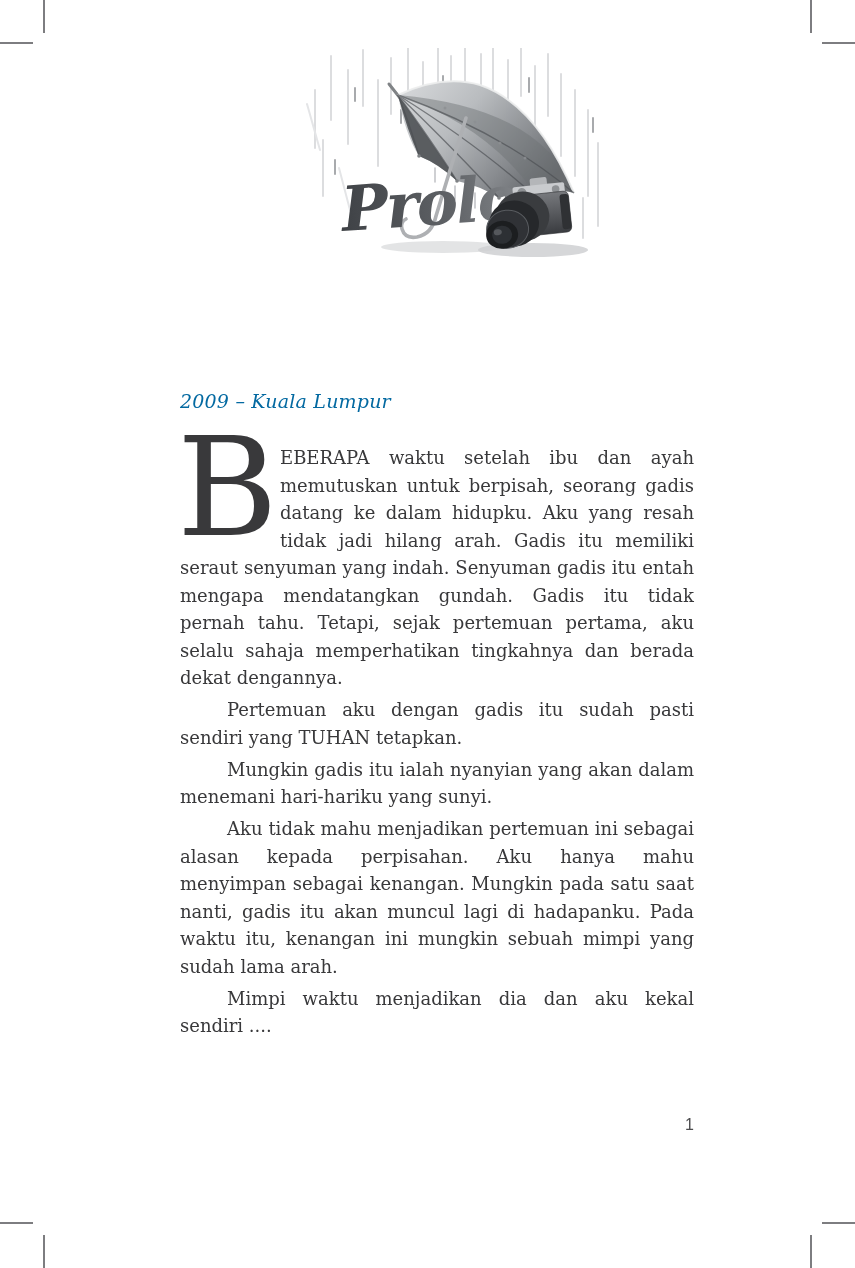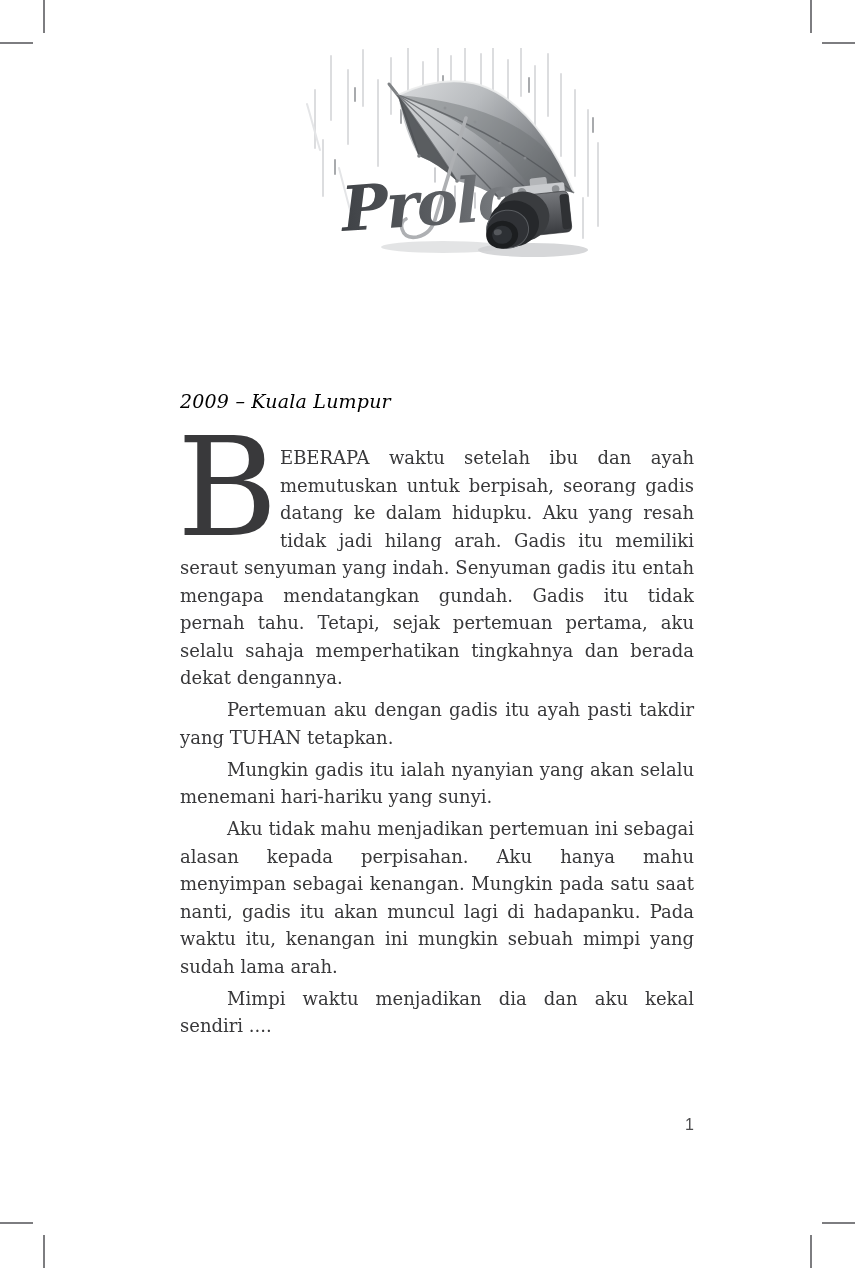--- a/index.html
+++ b/index.html
@@ -9,21 +9,21 @@
   }
   
   .crop { position:absolute; background:#7d7d80; }
   .crop.v { width:2px; height:33px; }
   .crop.h { width:33px; height:2px; }
   
   .art { position:absolute; left:293px; top:48px; width:322px; height:218px; }
   
   .dateline {
     position:absolute; left:180px; top:390px;
-    font-style:italic; font-size:19px; color:#000000; letter-spacing:.2px;
+    font-style:italic; font-size:19px; color:#0369a1; letter-spacing:.2px;
   }
   
   .prose {
     position:absolute; left:180px; top:444px; width:514px;
     font-size:18px; line-height:27.5px; text-align:justify; color:#38383a;
   }
   .prose p { margin:0 0 4.5px 0; }
   .prose p.indent { text-indent:47px; }
   .opener { font-weight:normal; }
   .dropcap {
@@ -178,21 +178,21 @@
   </div>
 
   <div class="dateline">2009 – Kuala Lumpur</div>
 
   <div class="prose">
     <p>
       <span class="dropcap">
           <span>B</span>
         </span><span class="opener">EBERAPA</span><span> waktu setelah ibu dan ayah memutuskan untuk berpisah, seorang gadis datang ke dalam hidupku. Aku yang resah tidak jadi hilang arah. Gadis itu memiliki seraut senyuman yang indah. Senyuman gadis itu entah mengapa mendatangkan gundah. Gadis itu tidak pernah tahu. Tetapi, sejak pertemuan pertama, aku selalu sahaja memperhatikan tingkahnya dan berada dekat dengannya.</span>
     </p>
-    <p class="indent">Pertemuan aku dengan gadis itu ayah pasti takdir yang TUHAN tetapkan.</p>
-    <p class="indent">Mungkin gadis itu ialah nyanyian yang akan selalu menemani hari-hariku yang sunyi.</p>
+    <p class="indent">Pertemuan aku dengan gadis itu sudah pasti sendiri yang TUHAN tetapkan.</p>
+    <p class="indent">Mungkin gadis itu ialah nyanyian yang akan dalam menemani hari-hariku yang sunyi.</p>
     <p class="indent">Aku tidak mahu menjadikan pertemuan ini sebagai alasan kepada perpisahan. Aku hanya mahu menyimpan sebagai kenangan. Mungkin pada satu saat nanti, gadis itu akan muncul lagi di hadapanku. Pada waktu itu, kenangan ini mungkin sebuah mimpi yang sudah lama arah.</p>
     <p class="indent">Mimpi waktu menjadikan dia dan aku kekal sendiri ....</p>
   </div>
 
   <div class="pagenum">1</div>
 
 </div>
 
 </body></html>

